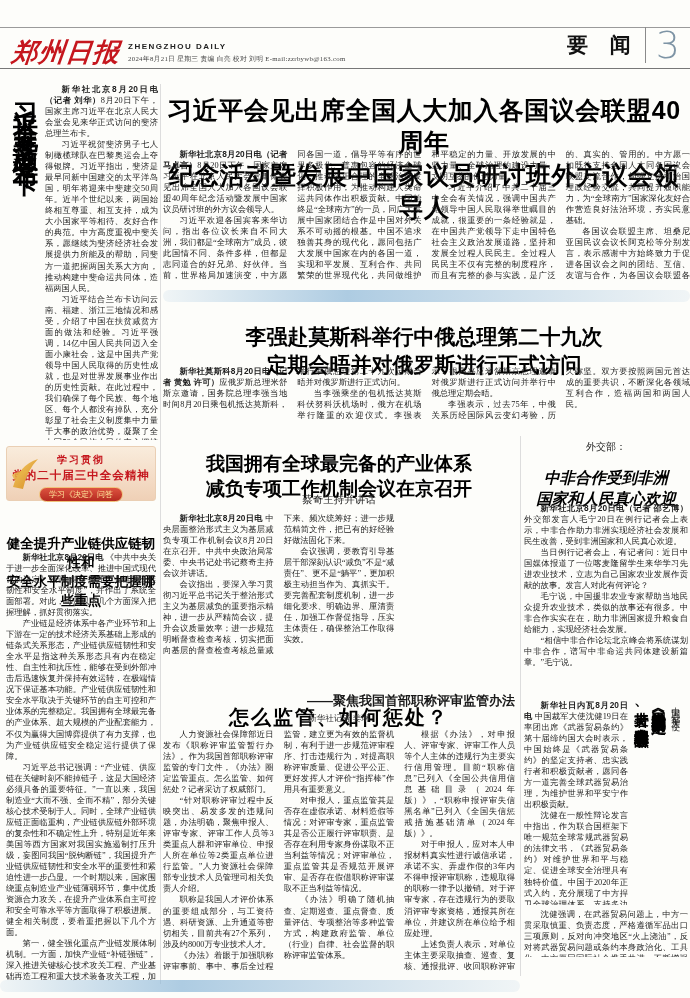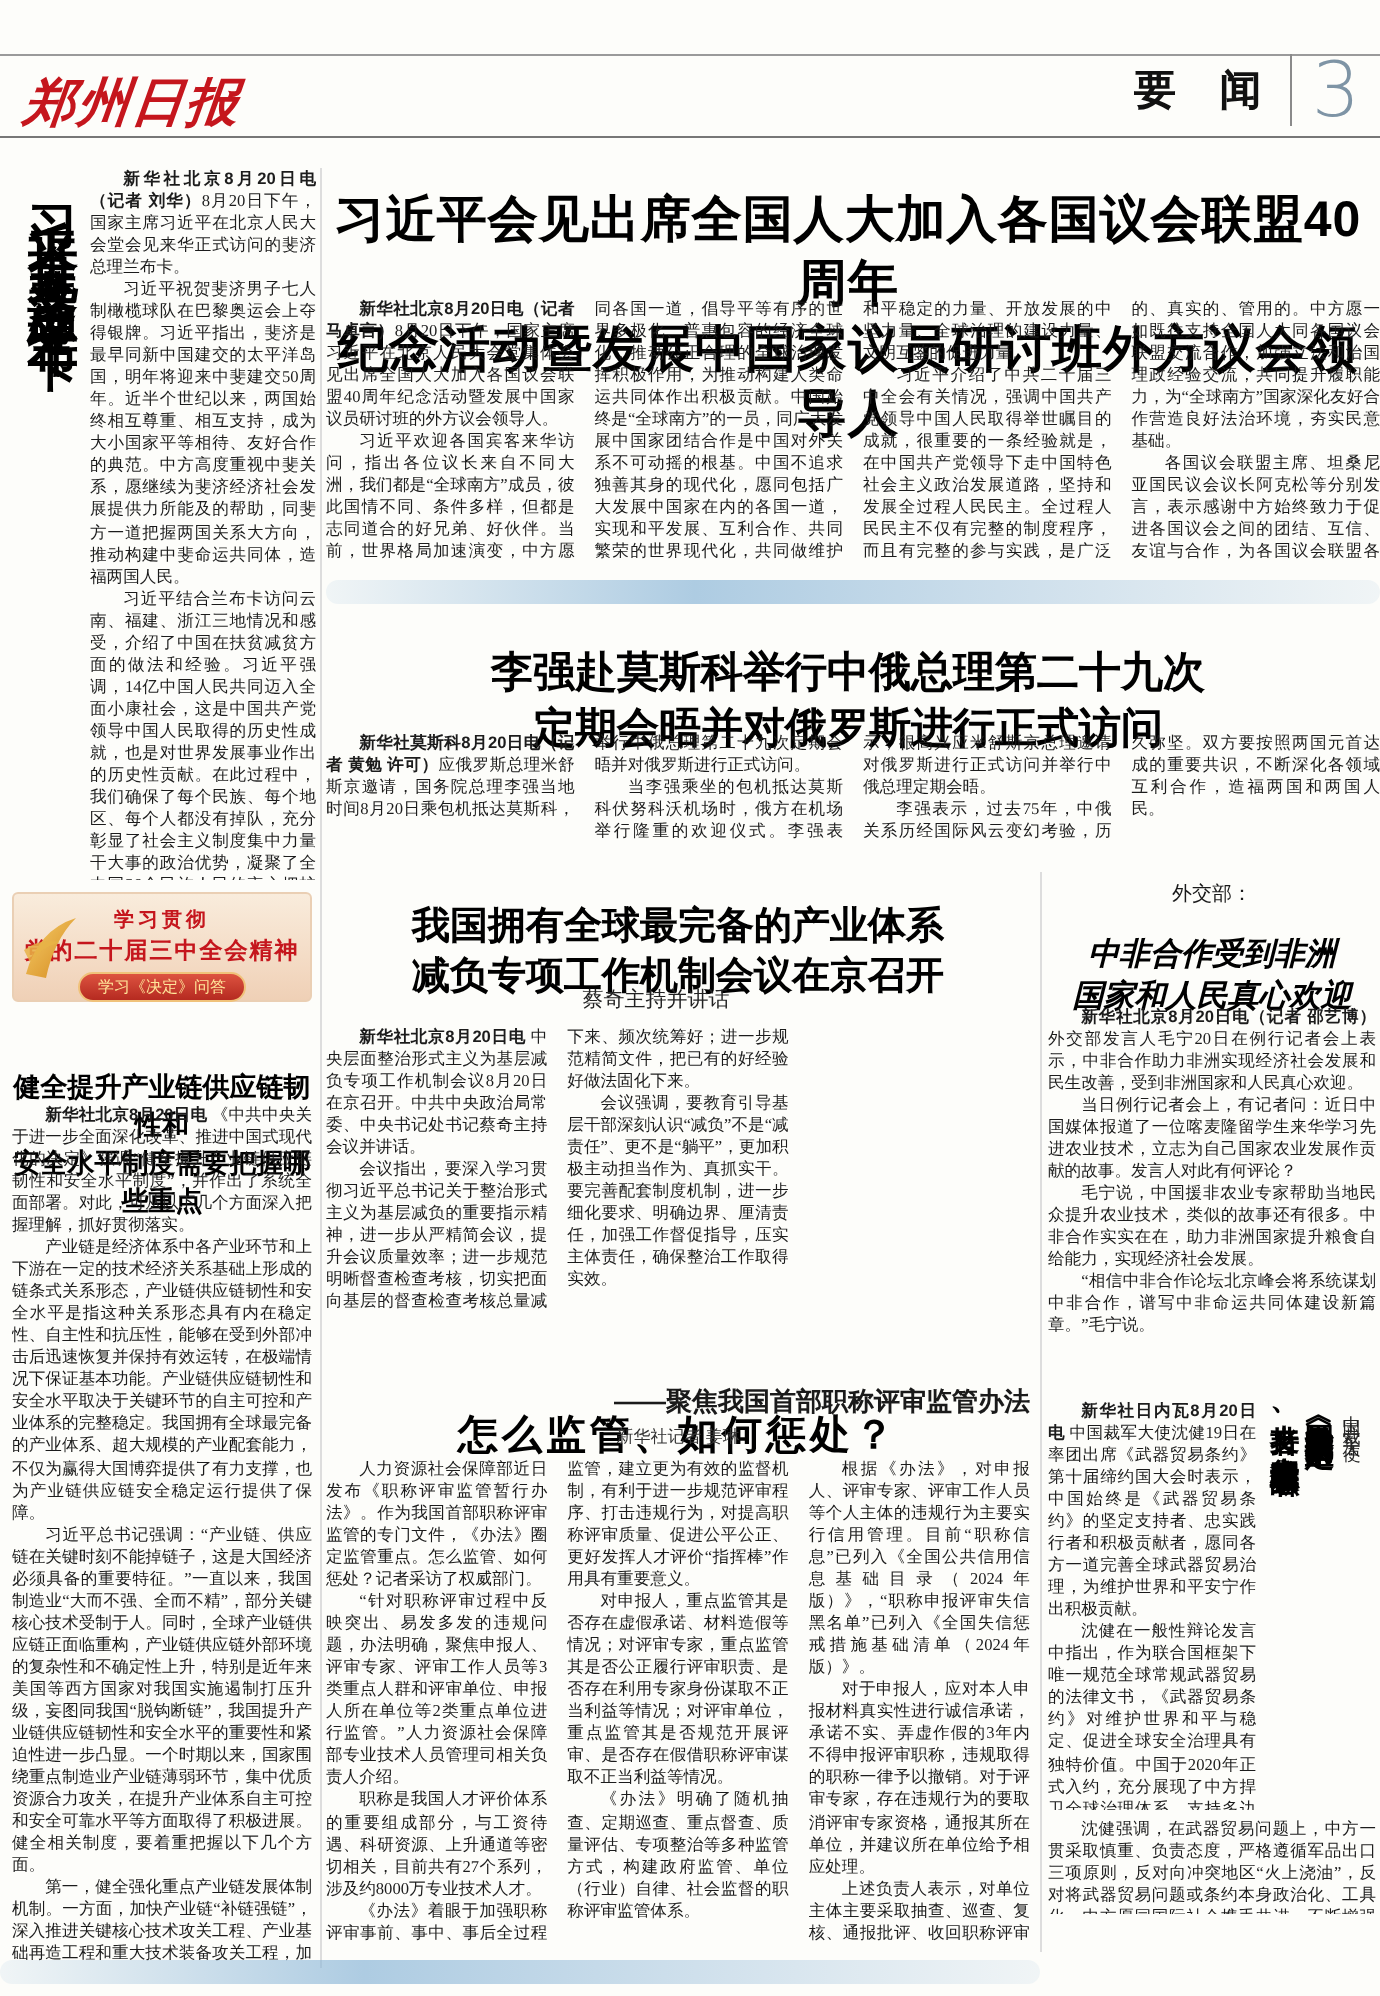--- a/index.html
+++ b/index.html
@@ -23,21 +23,21 @@
                 letter-spacing:8px;color:#111;margin-right:4px;}
   .mast-div{width:1px;height:36px;background:#8a8a8a;margin:0 10px 0 2px;}
   .mast-num{font-family:"DejaVu Sans",sans-serif;font-size:38px;font-weight:200;
             color:#7e94a5;line-height:1;}
   
   .hl{position:absolute;font-family:"Liberation Sans",sans-serif;font-weight:bold;
       text-align:center;color:#000;}
   .hl-main{left:158px;width:532px;top:77px;font-size:25px;line-height:1.3;letter-spacing:.5px;}
   .hl-lq{left:158px;width:532px;top:306px;font-size:21px;line-height:1.32;}
   .hl-jf{left:163px;width:352px;top:435px;font-size:19px;line-height:1.32;}
-  .sub-jf{position:absolute;left:152px;width:352px;top:493px;text-align:center;
+  .sub-jf{position:absolute;left:163px;width:352px;top:493px;text-align:center;
           font-size:10.5px;color:#222;}
   .hl-zc{left:163px;width:352px;top:662px;font-size:20px;letter-spacing:2px;margin-top:42px;}
   .sub-zc{position:absolute;left:163px;width:352px;top:692px;text-align:right;
           font-family:"Liberation Sans",sans-serif;font-weight:bold;font-size:13px;}
   .byline-zc{position:absolute;left:163px;width:352px;top:713px;text-align:center;
              font-size:8.5px;color:#333;}
   .wj-label{position:absolute;left:524px;width:164px;top:440px;text-align:center;font-size:10px;}
   .hl-wj{left:524px;width:164px;top:455px;font-size:15.5px;line-height:1.35;font-style:italic;}
   
   .body-txt{font-size:8.3px;line-height:1.33;text-align:justify;overflow:hidden;
@@ -94,20 +94,24 @@
 </head>
 <body>
 
 <div class="page">
 
   <div class="rule top-rule"></div>
 
   <header class="masthead">
     <div class="mast-left">
       <span class="logo">郑州日报</span>
+      <div class="mast-meta">
+        <div class="mast-en">ZHENGZHOU DAILY</div>
+        <div class="mast-date">2024年8月21日 星期三 责编 白亮 校对 刘明 E-mail:zzrbywb@163.com</div>
+      </div>
     </div>
     <div class="mast-right">
       <span class="mast-section">要 闻</span>
       <span class="mast-div"></span>
       <span class="mast-num">3</span>
     </div>
   </header>
 
   <div class="rule mast-rule"></div>
 

